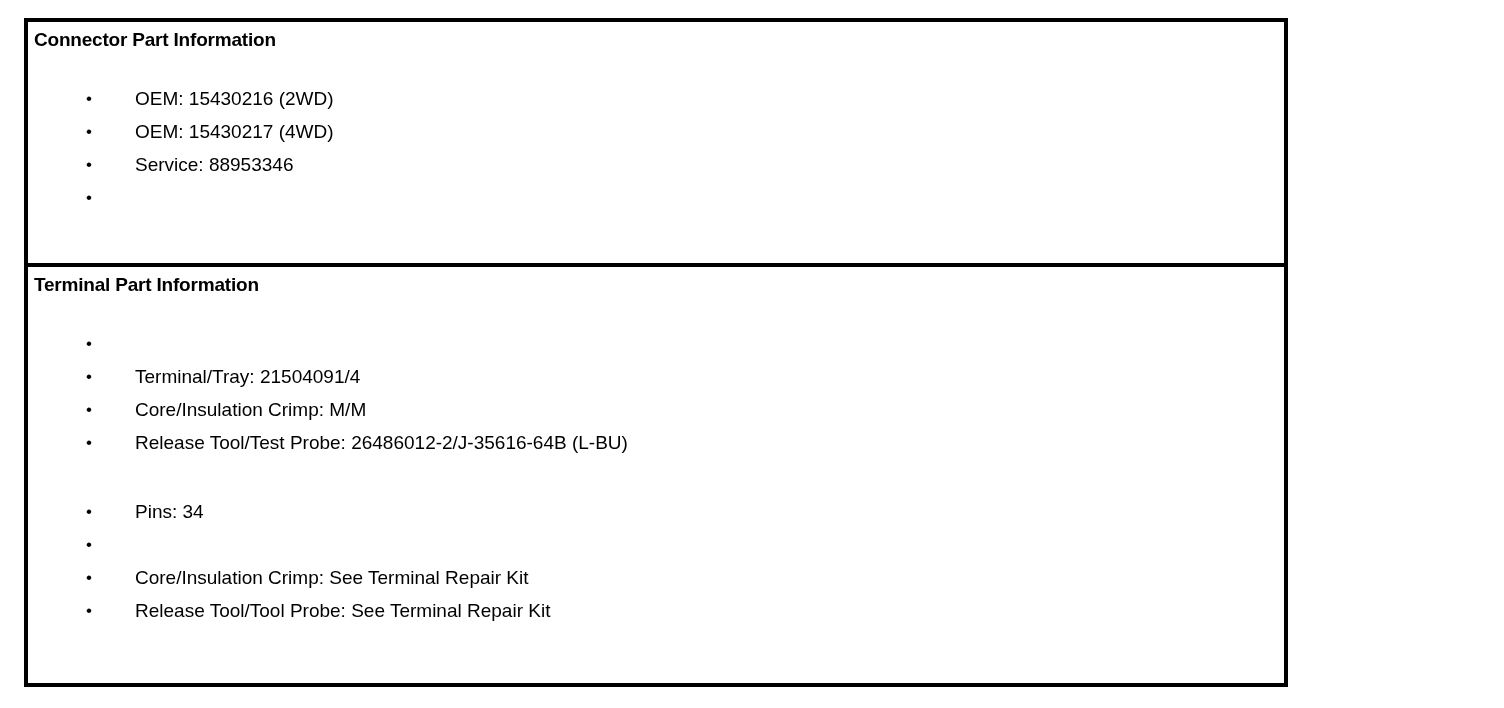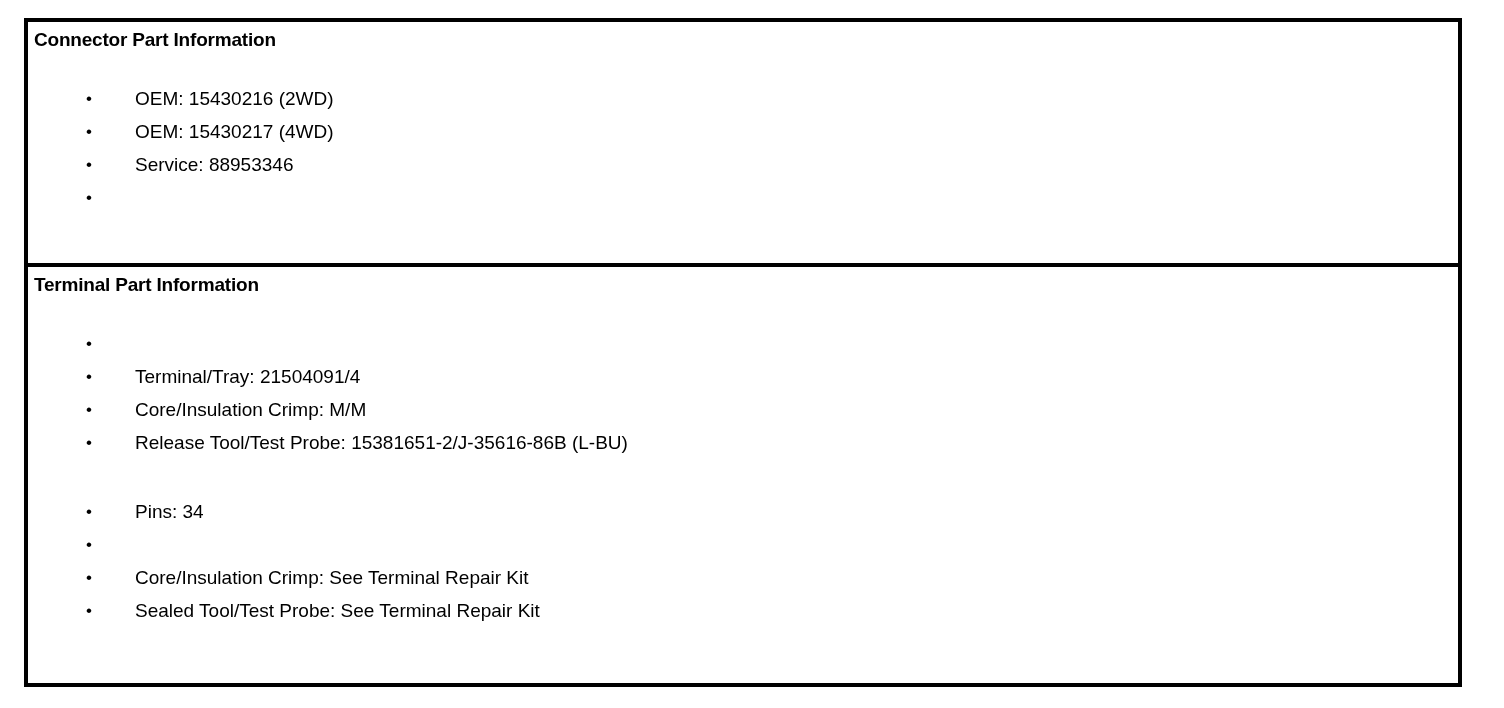--- a/index.html
+++ b/index.html
@@ -12,21 +12,21 @@
     height: 708px;
     font-family: "Liberation Sans", sans-serif;
     color: #000000;
     overflow: hidden;
   }
 
   .doc-frame {
     position: absolute;
     left: 24px;
     top: 18px;
-    width: 1438px;
+    width: 1264px;
     height: 669px;
     box-sizing: border-box;
     border: 4px solid #000000;
     background: #ffffff;
   }
 
   .section {
     position: relative;
     box-sizing: border-box;
     padding: 0;
@@ -139,36 +139,36 @@
       <li class="bullet-item">
         <span class="bullet-marker">•</span>
         <span class="bullet-text">Terminal/Tray: 21504091/4</span>
       </li>
       <li class="bullet-item">
         <span class="bullet-marker">•</span>
         <span class="bullet-text">Core/Insulation Crimp: M/M</span>
       </li>
       <li class="bullet-item">
         <span class="bullet-marker">•</span>
-        <span class="bullet-text">Release Tool/Test Probe: 15381651-2/J-35616-86B (L-BU)</span>
+        <span class="bullet-text">Release Tool/Test Probe: 26486012-2/J-35616-64B (L-BU)</span>
       </li>
     </ul>
 
     <ul class="bullet-list second-group">
       <li class="bullet-item">
         <span class="bullet-marker">•</span>
         <span class="bullet-text">Pins: 34</span>
       </li>
       <li class="bullet-item">
         <span class="bullet-marker">•</span>
       </li>
       <li class="bullet-item">
         <span class="bullet-marker">•</span>
         <span class="bullet-text">Core/Insulation Crimp: See Terminal Repair Kit</span>
       </li>
       <li class="bullet-item">
         <span class="bullet-marker">•</span>
-        <span class="bullet-text">Sealed Tool/Test Probe: See Terminal Repair Kit</span>
+        <span class="bullet-text">Release Tool/Tool Probe: See Terminal Repair Kit</span>
       </li>
     </ul>
   </div>
 
 </div>
 
 </body></html>

